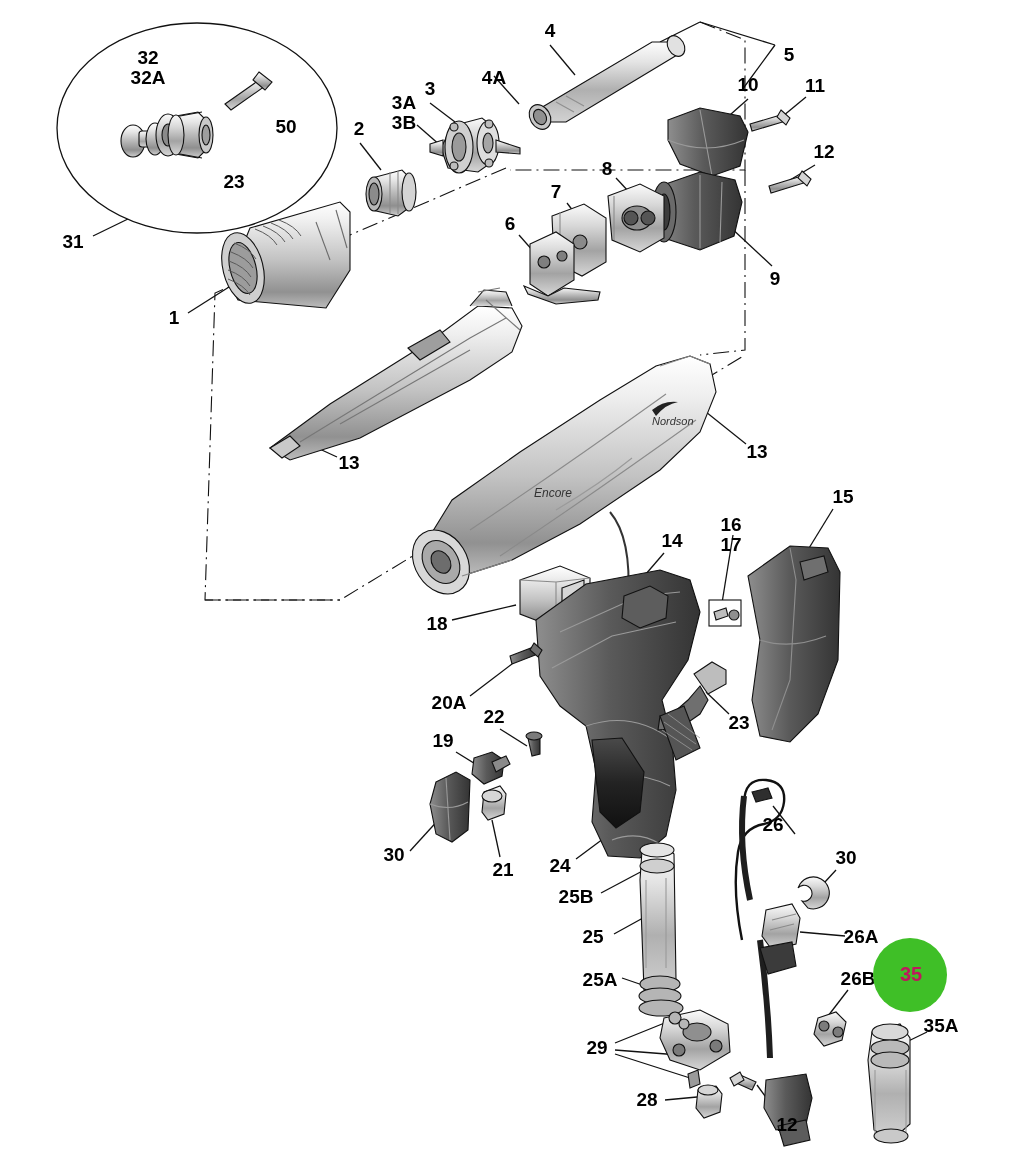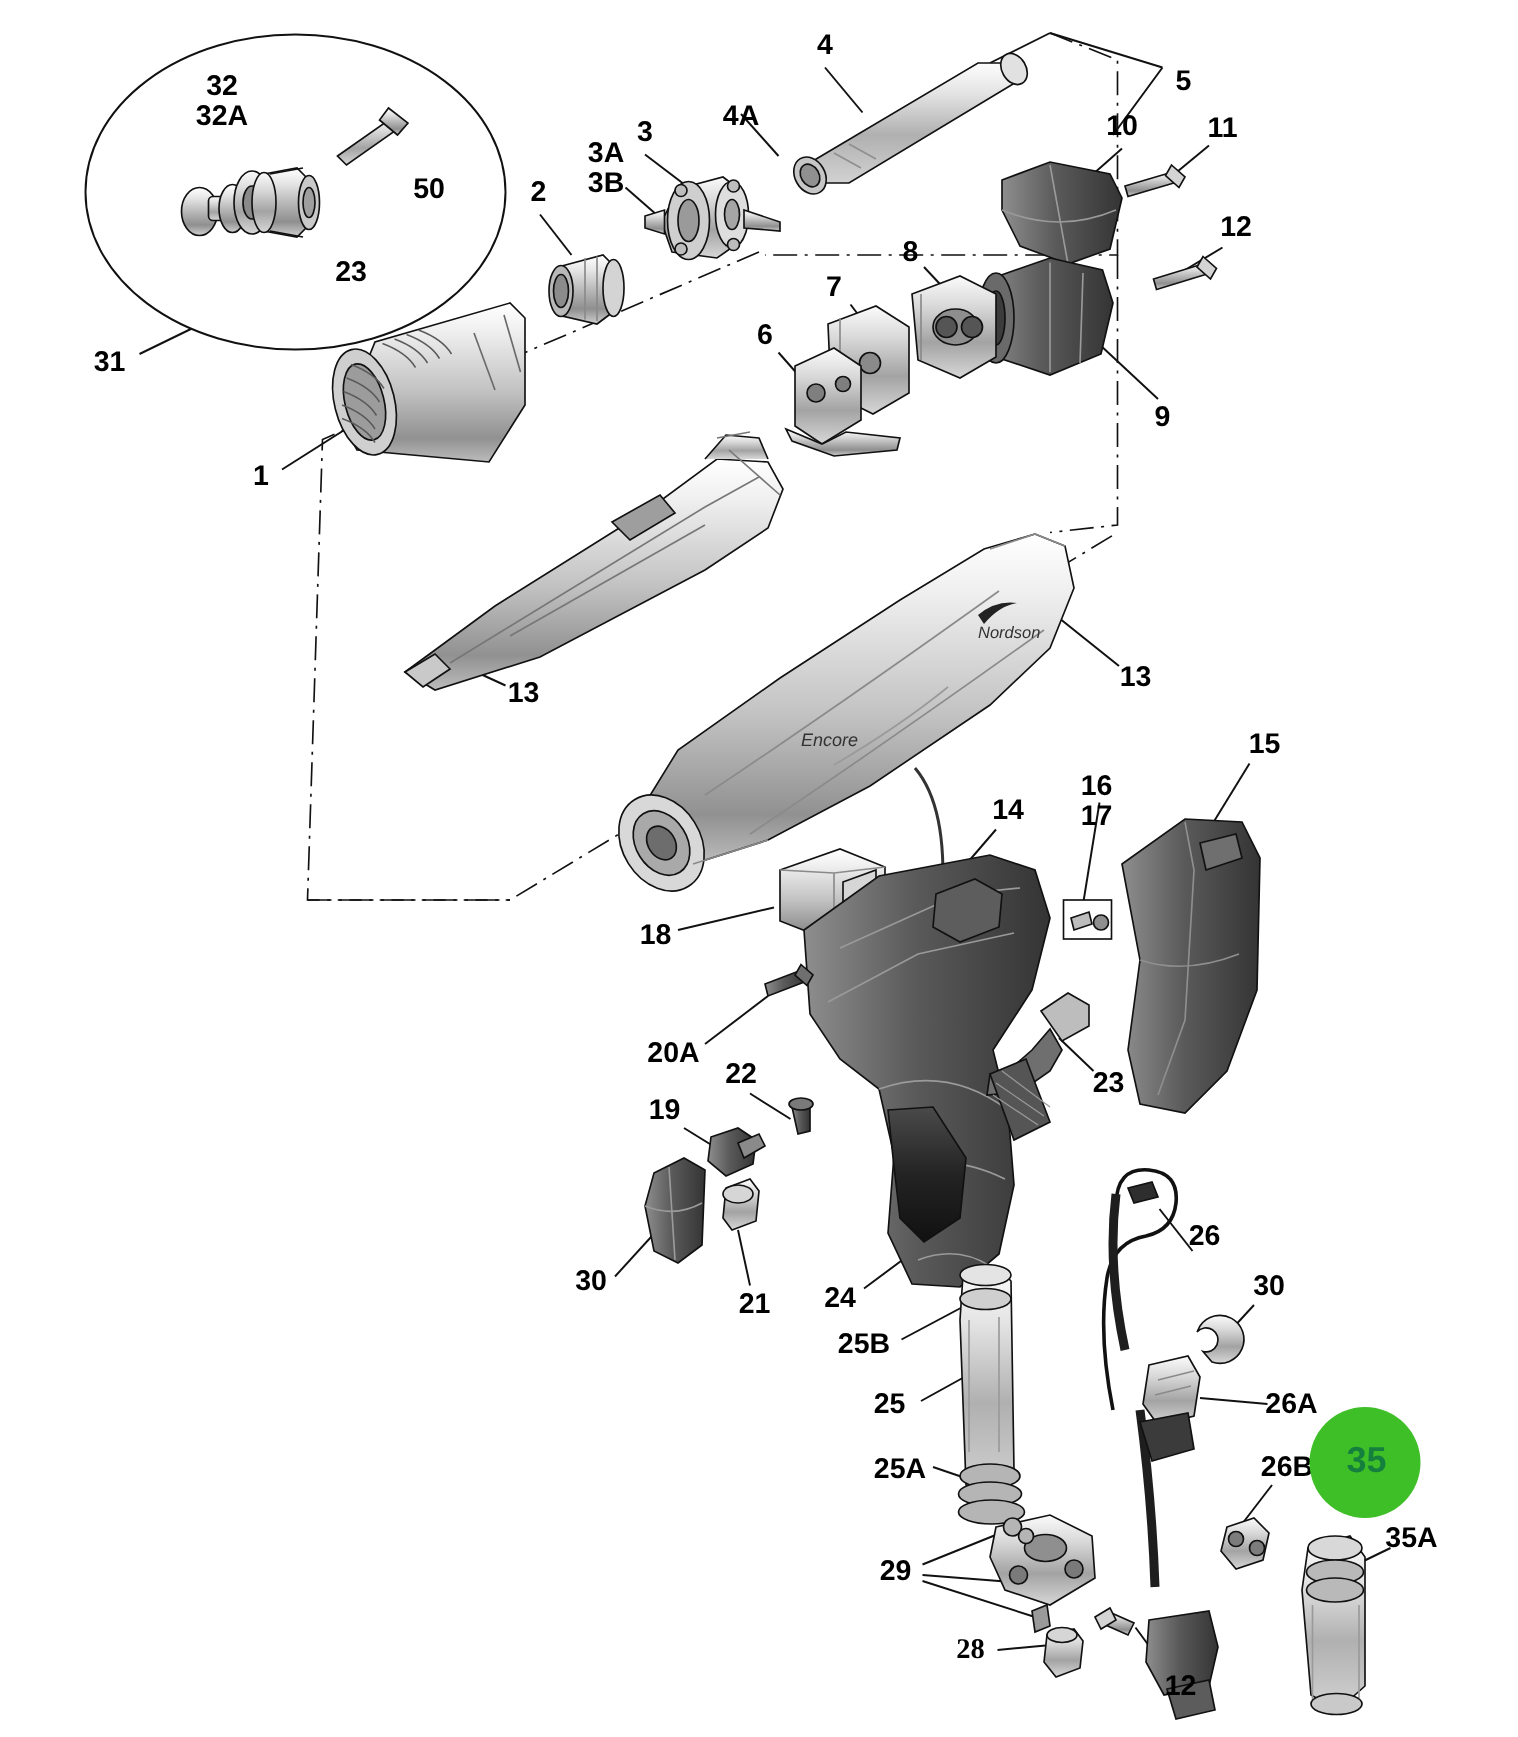--- a/index.html
+++ b/index.html
@@ -29,22 +29,22 @@
     font-family: "Liberation Sans", sans-serif;
     font-weight: bold;
     font-size: 19px;
     color: #000000;
     line-height: 20px;
     white-space: pre;
     transform: translate(-50%, -50%);
     text-align: center;
   }
   .callout.highlight {
-    color: #15803d;
-    font-size: 24px;
+    color: #be185d;
+    font-size: 20px;
     z-index: 6;
   }
   .hl-disc {
     position: absolute;
     border-radius: 50%;
     z-index: 5;
   }
 </style>
 </head>
 <body>
@@ -451,25 +451,25 @@
   <div class="callout" style="left:672px; top:541px;">14</div>
   <div class="callout" style="left:437px; top:624px;">18</div>
   <div class="callout" style="left:449px; top:703px;">20A</div>
   <div class="callout" style="left:494px; top:717px;">22</div>
   <div class="callout" style="left:739px; top:723px;">23</div>
   <div class="callout" style="left:443px; top:741px;">19</div>
   <div class="callout" style="left:394px; top:855px;">30</div>
   <div class="callout" style="left:503px; top:870px;">21</div>
   <div class="callout" style="left:560px; top:866px;">24</div>
   <div class="callout" style="left:576px; top:897px;">25B</div>
-  <div class="callout" style="left:803px; top:825px;">26</div>
+  <div class="callout" style="left:773px; top:825px;">26</div>
   <div class="callout" style="left:846px; top:858px;">30</div>
   <div class="callout" style="left:593px; top:937px;">25</div>
   <div class="callout" style="left:861px; top:937px;">26A</div>
   <div class="callout highlight" style="left:911px; top:974px;">35</div>
   <div class="callout" style="left:600px; top:980px;">25A</div>
   <div class="callout" style="left:858px; top:979px;">26B</div>
   <div class="callout" style="left:941px; top:1026px;">35A</div>
   <div class="callout" style="left:597px; top:1048px;">29</div>
-  <div class="callout" style="left:647px; top:1100px;font-family:Liberation Serif, serif;">28</div>
+  <div class="callout" style="left:647px; top:1100px;">28</div>
   <div class="callout" style="left:787px; top:1125px;">12</div>
 
 </div>
 
 </body></html>

